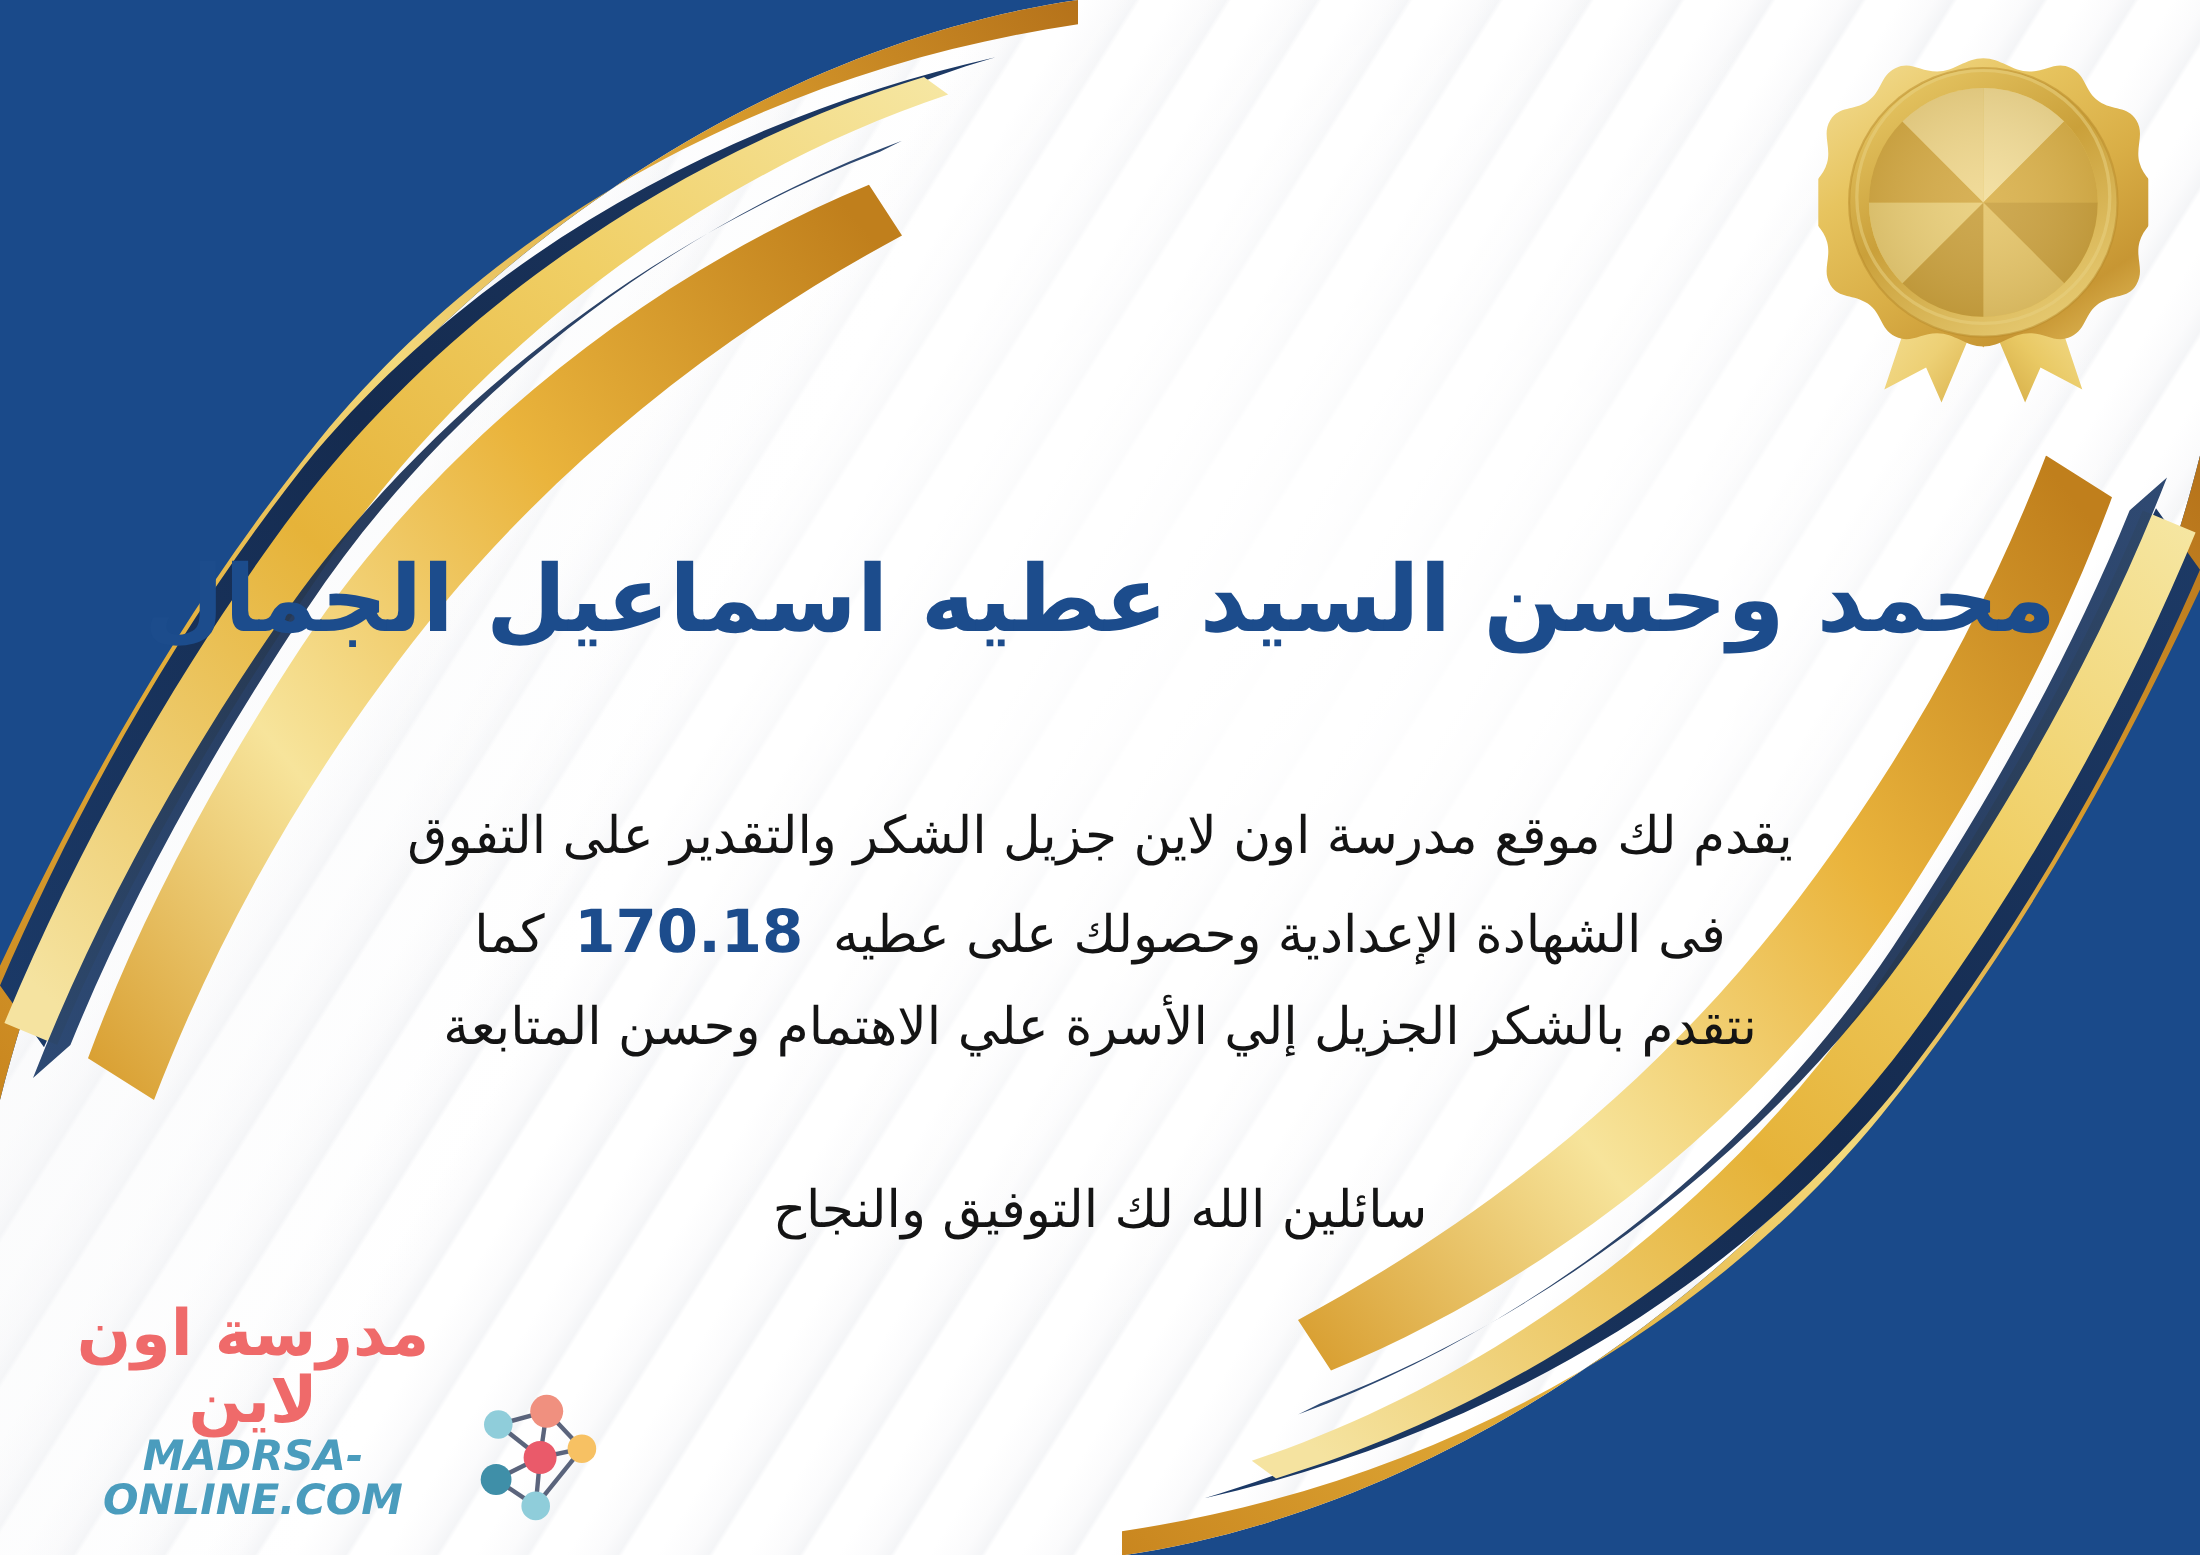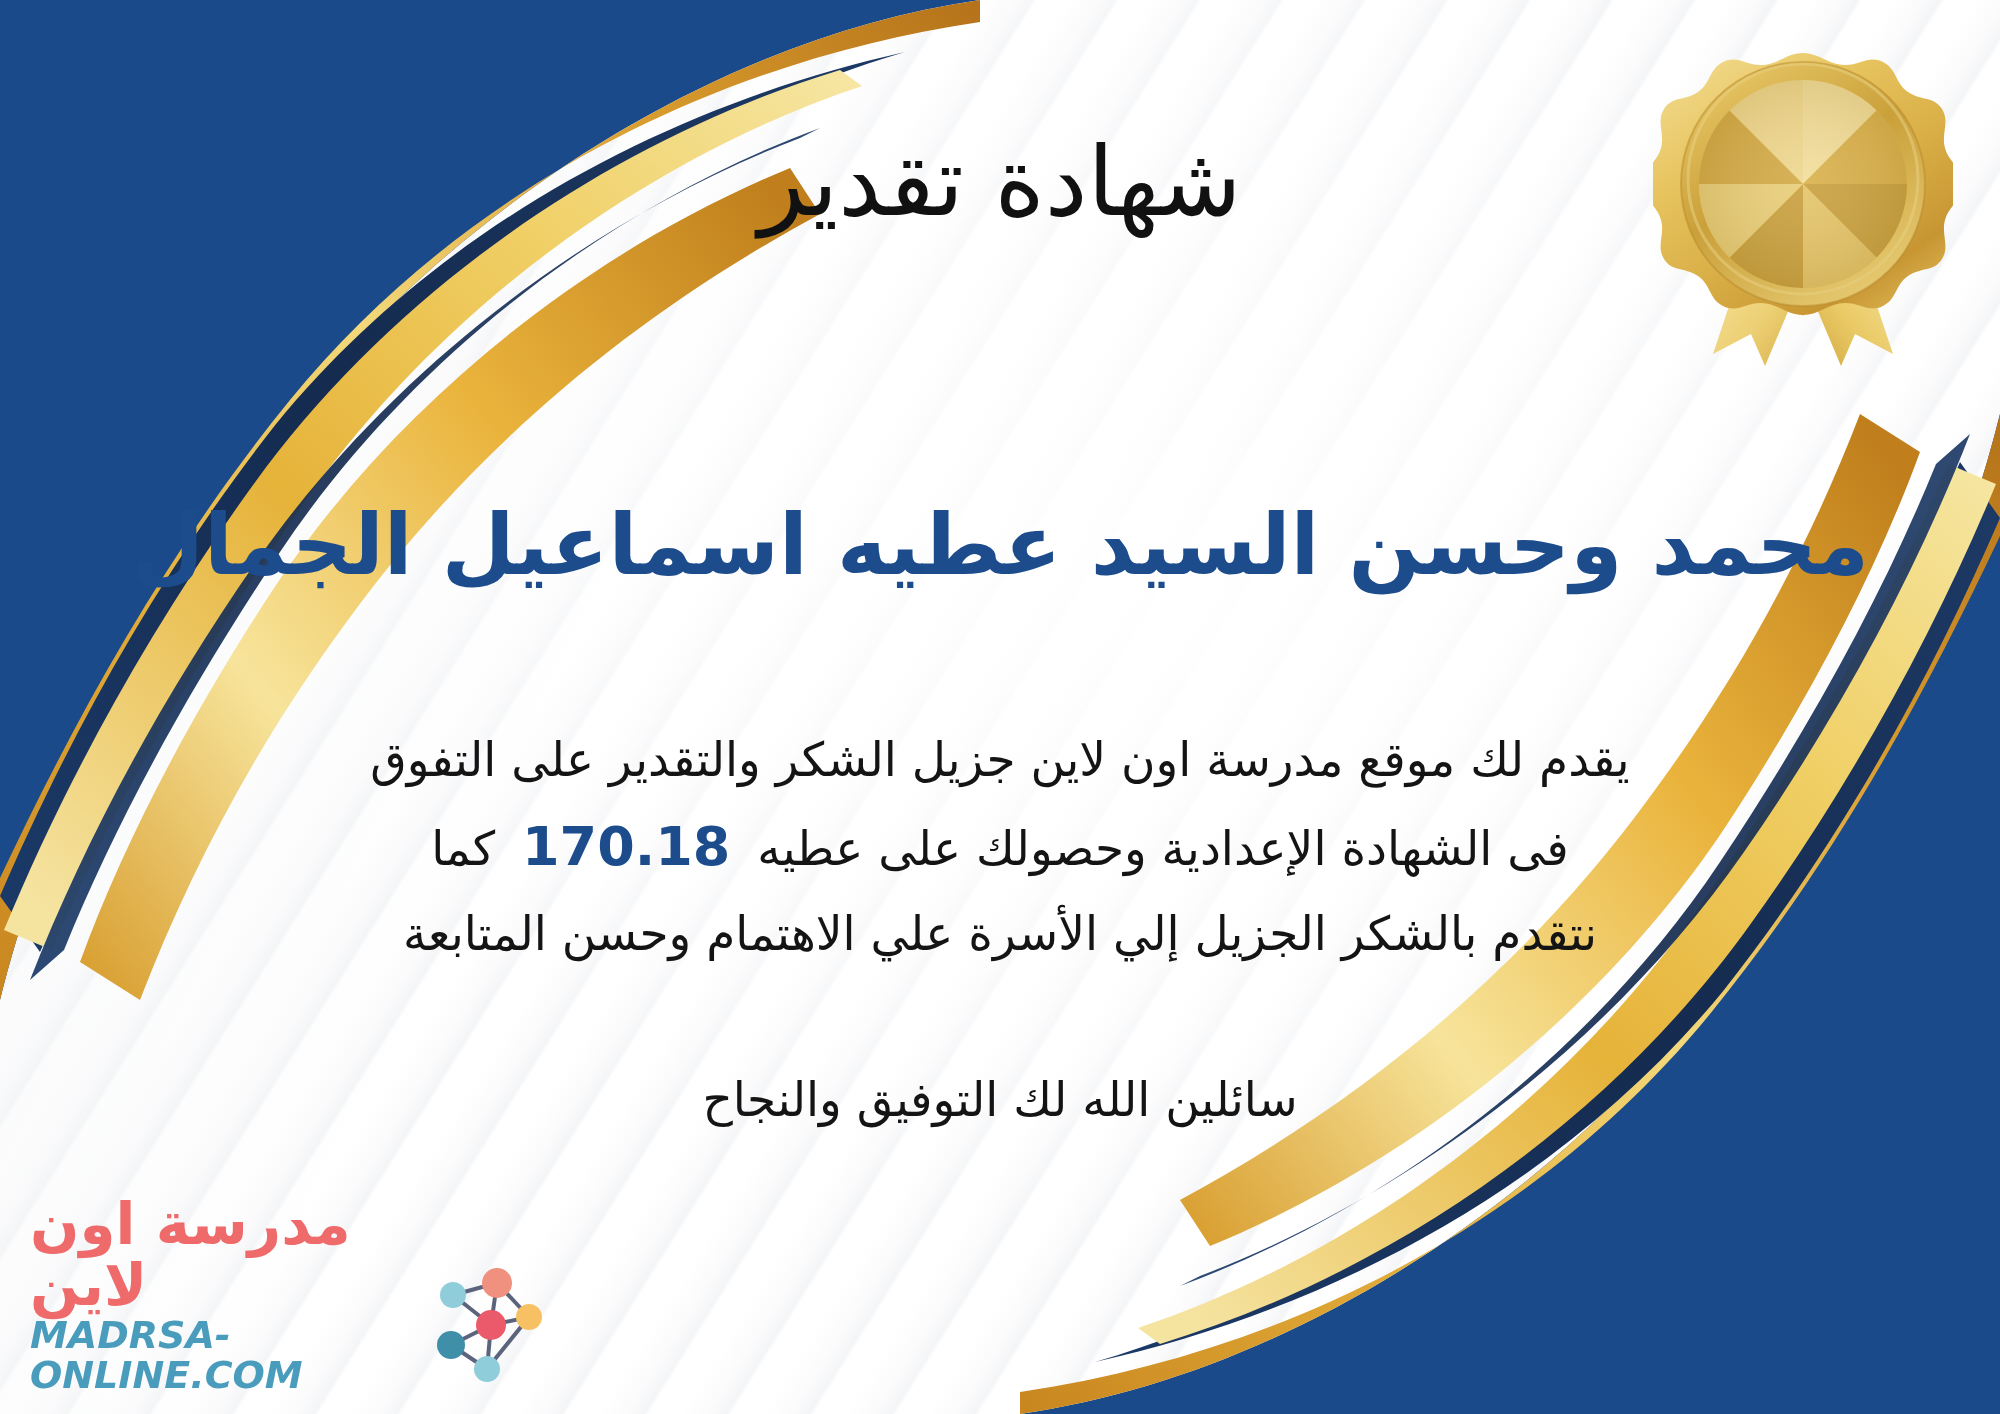--- a/index.html
+++ b/index.html
@@ -119,23 +119,23 @@
   .logo {
     position: absolute;
     left: 30px;
     bottom: 18px;
     width: 520px;
     height: 140px;
   }
   .logo-text-wrap {
     position: absolute;
     left: 0;
-    bottom: 0;
+    bottom: 12px;
     width: 400px;
-    text-align: left;
+    text-align: center;
   }
   .logo-ar {
     font-size: 58px;
     font-weight: 700;
     color: #ef6a6a;
     line-height: 1.05;
     letter-spacing: -1px;
   }
   .logo-url {
     font-size: 38px;
@@ -329,21 +329,20 @@
           <path d="M0,-9 L0,95 A104,104 0 0,1 -73.5,64.5 Z" fill="#c89f3d"></path>
           <path d="M0,-9 L-73.5,64.5 A104,104 0 0,1 -104,-9 Z" fill="#e8cd78"></path>
           <path d="M0,-9 L-104,-9 A104,104 0 0,1 -73.5,-82.5 Z" fill="#d3a945"></path>
           <path d="M0,-9 L-73.5,-82.5 A104,104 0 0,1 0,-113 Z" fill="#efd78e"></path>
           <circle cx="0" cy="-9" r="104" fill="url(#faceShade)"></circle>
         </g>
       </g>
     </svg>
   </div>
 
-  <div class="title">شهادة تقدير</div>
 
   <div class="recipient">محمد وحسن السيد عطيه اسماعيل الجمال</div>
 
   <div class="body-block">
     <div class="body-line">يقدم لك موقع مدرسة اون لاين جزيل الشكر  والتقدير على التفوق</div>
     <div class="body-line">
       <span>فى الشهادة الإعدادية وحصولك على عطيه</span>
       <span class="score">170.18</span>
       <span>كما</span>
     </div>

